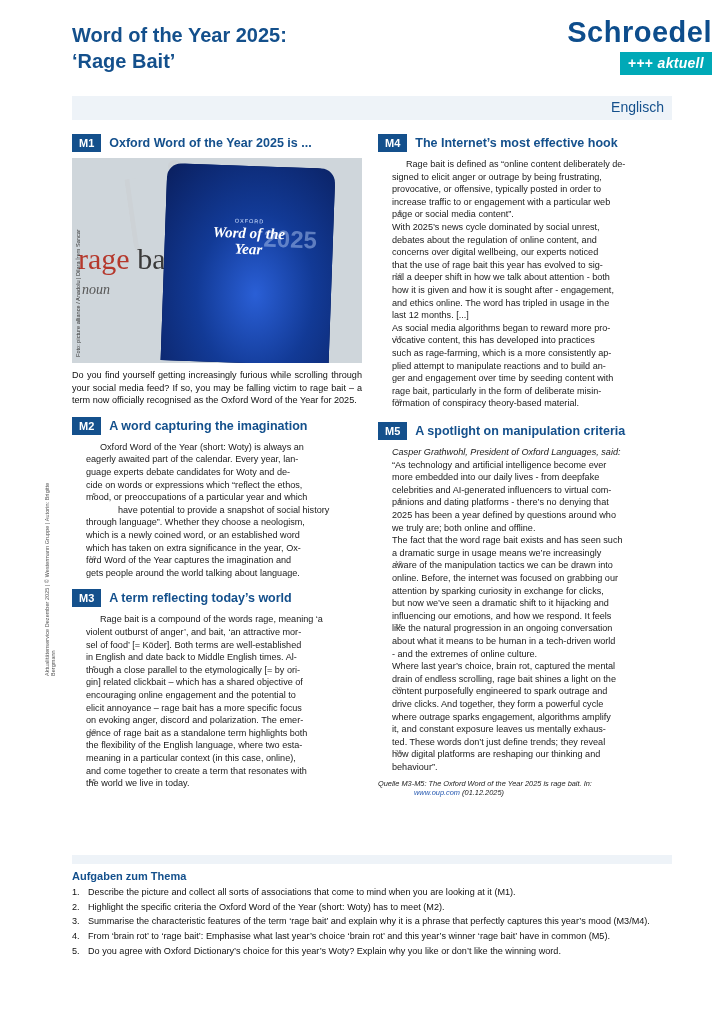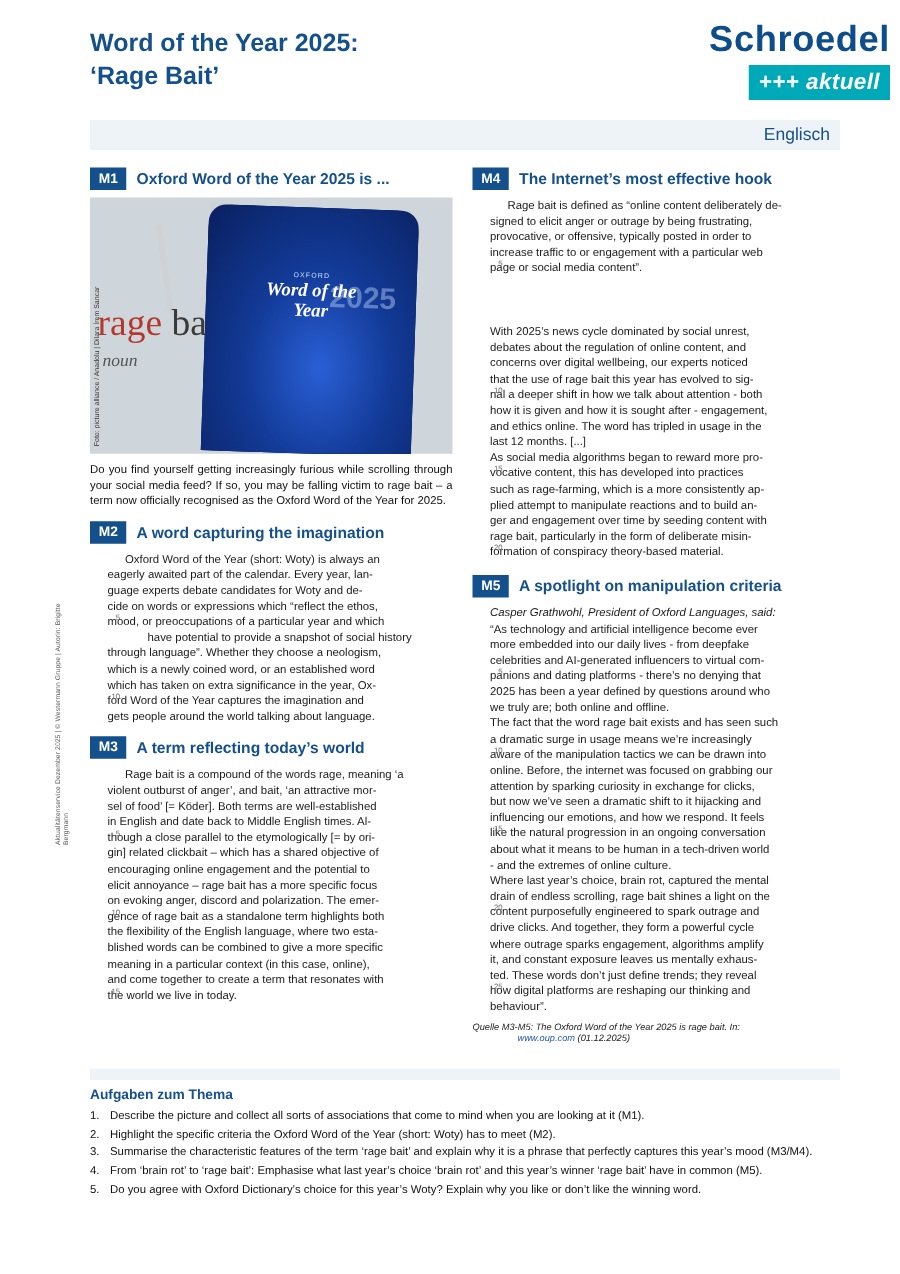--- a/index.html
+++ b/index.html
@@ -24,21 +24,21 @@
   }
   .logo {
     position:absolute; right:8px; top:18px; width:190px; text-align:right;
   }
   .logo-main {
     font-size: 29px; font-weight: bold; color:#0d4d8c; letter-spacing:.5px;
     line-height:1;
   }
   .logo-bar {
     margin-top:5px; background:#00a9b7; color:#ffffff; font-weight:bold;
-    font-size: 18px; padding: 3px 8px 4px 8px; display:inline-block;
+    font-size: 14px; padding: 3px 8px 4px 8px; display:inline-block;
     letter-spacing:.3px;
   }
   .logo-bar .plus { color:#ffffff; }
   .logo-bar .it { font-style:italic; }
 
   .subject-bar {
     position:absolute; left:72px; top:96px; width:600px; height:24px;
     background:#eef3f8;
   }
   .subject-bar .subject {
@@ -327,24 +327,20 @@
           <div style="position: relative;">
             <span class="ln">10</span>
             <p>gence of rage bait as a standalone term highlights both</p>
           </div>
           <div style="position: relative;">
             <span class="ln"></span>
             <p>the flexibility of the English language, where two esta-</p>
           </div>
           <div style="position: relative;">
             <span class="ln"></span>
-            <p>blished words can be combined to give a more specific</p>
-          </div>
-          <div style="position: relative;">
-            <span class="ln"></span>
             <p>meaning in a particular context (in this case, online),</p>
           </div>
           <div style="position: relative;">
             <span class="ln"></span>
             <p>and come together to create a term that resonates with</p>
           </div>
           <div style="position: relative;">
             <span class="ln">15</span>
             <p>the world we live in today.</p>
           </div>
@@ -374,21 +370,21 @@
             <p>provocative, or offensive, typically posted in order to</p>
           </div>
           <div style="position: relative;">
             <span class="ln"></span>
             <p>increase traffic to or engagement with a particular web</p>
           </div>
           <div style="position: relative;">
             <span class="ln">5</span>
             <p>page or social media content”.</p>
           </div>
-          <div style="position: relative; margin-top: 38px;">
+          <div style="position: relative;">
             <span class="ln"></span>
             <p>With 2025’s news cycle dominated by social unrest,</p>
           </div>
           <div style="position: relative;">
             <span class="ln"></span>
             <p>debates about the regulation of online content, and</p>
           </div>
           <div style="position: relative;">
             <span class="ln"></span>
             <p>concerns over digital wellbeing, our experts noticed</p>

